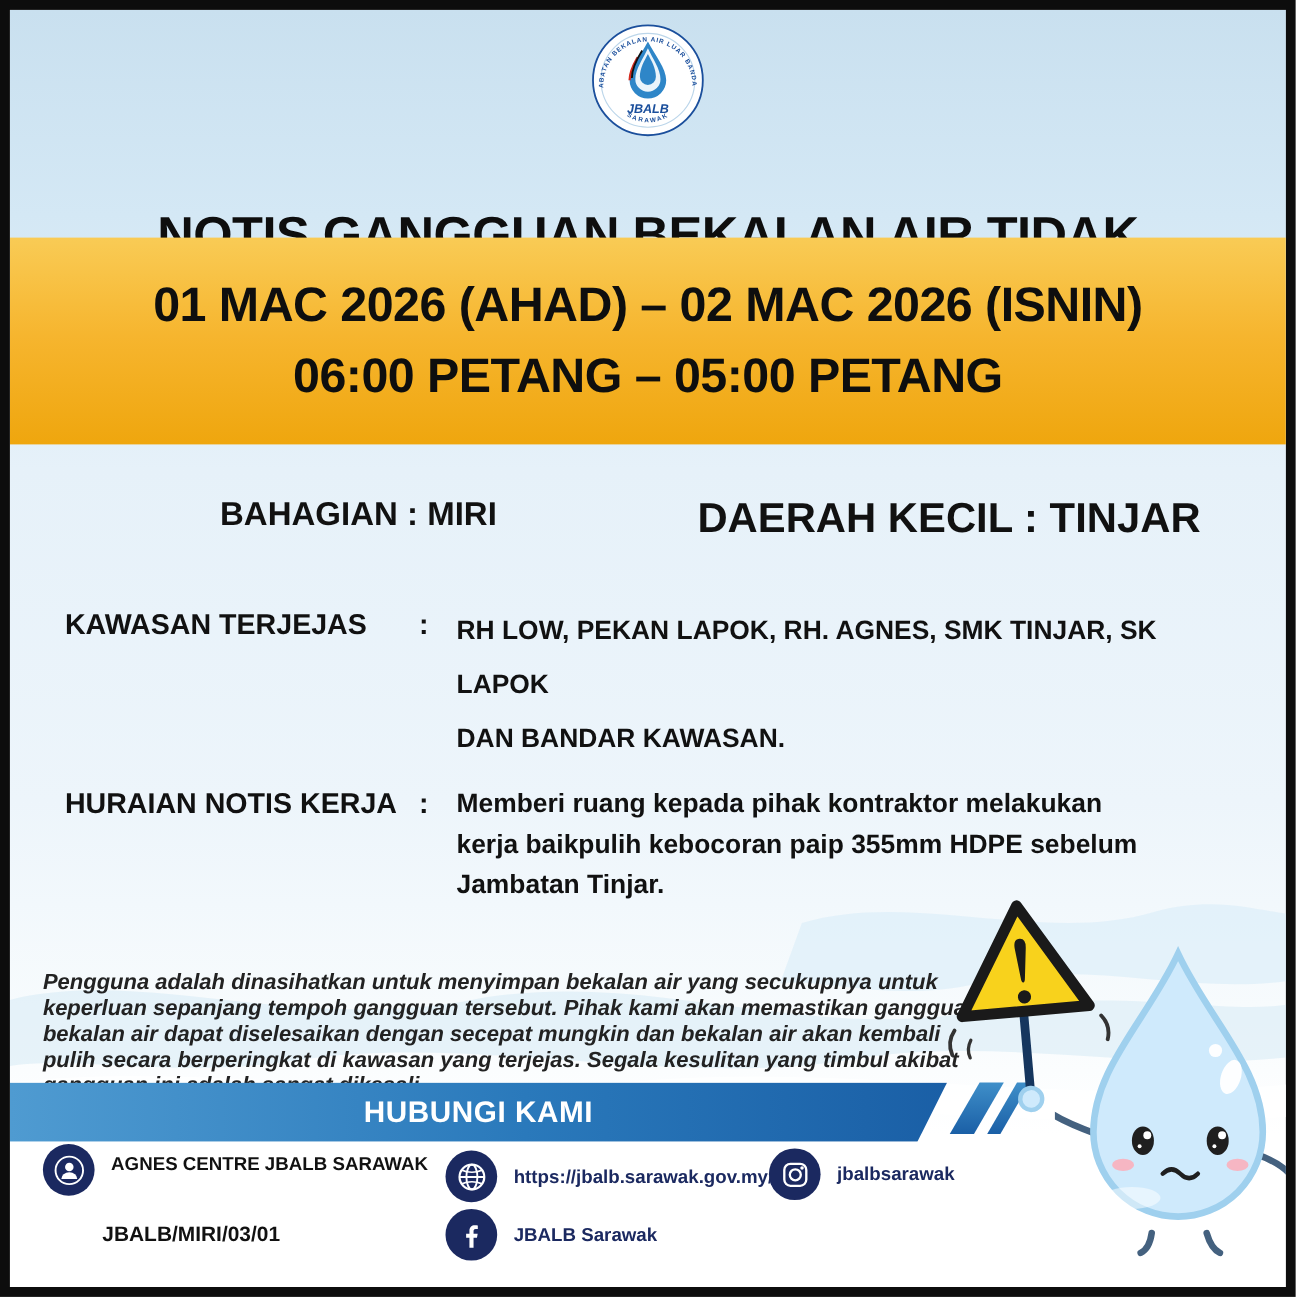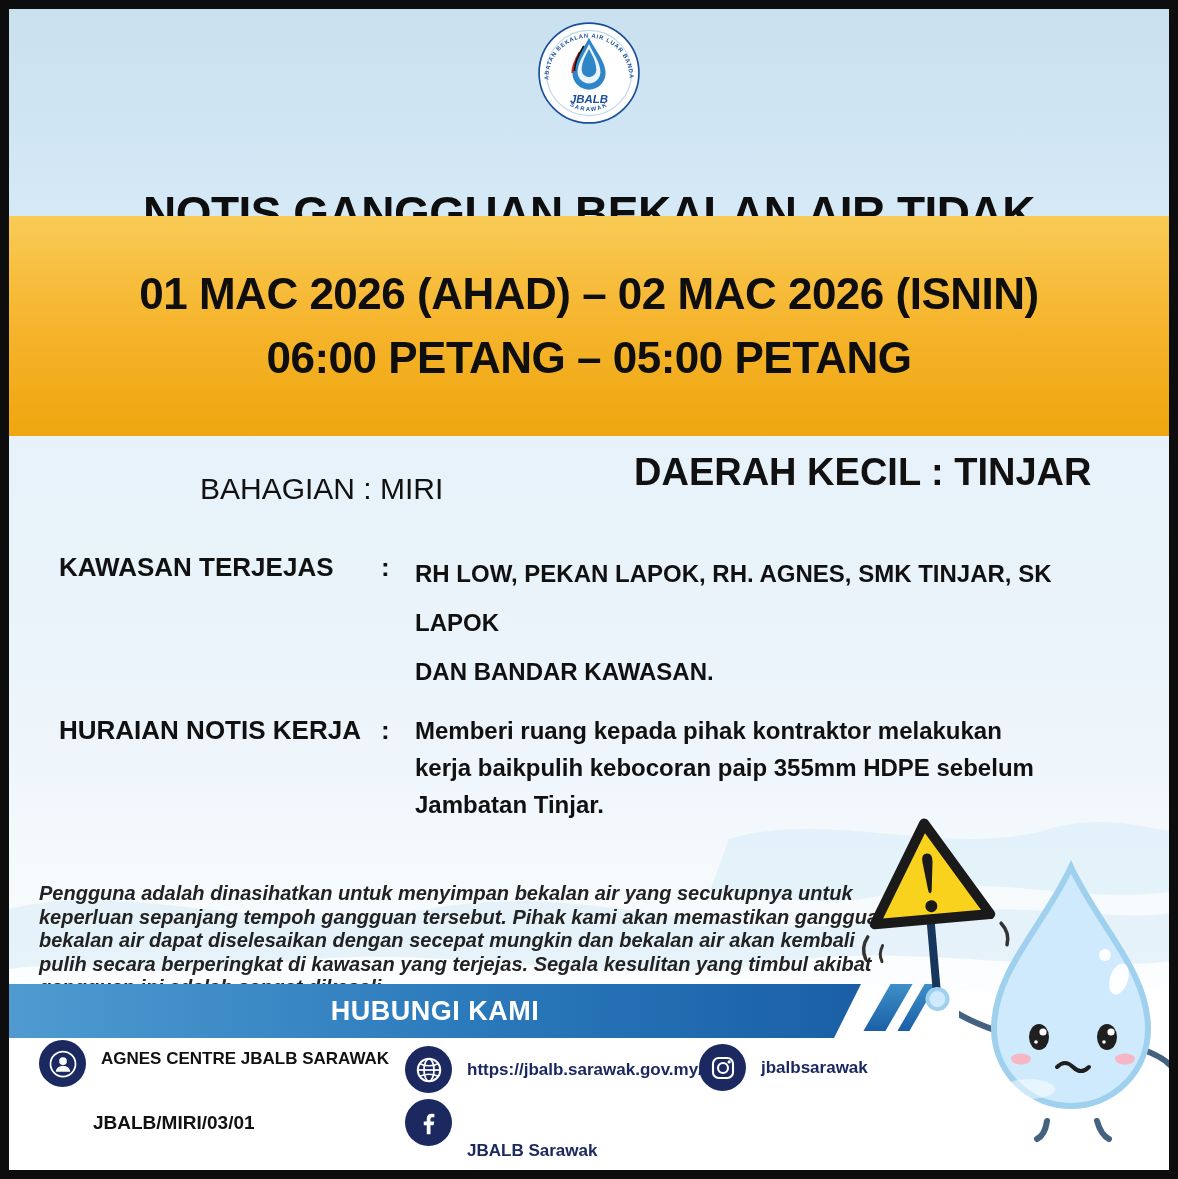--- a/index.html
+++ b/index.html
@@ -14,27 +14,27 @@
     color:#111;
   }
   
   .logo-wrap{position:absolute;top:12px;left:50%;transform:translateX(-50%);width:104px;height:104px;}
   .page-title{
     position:absolute;top:146px;left:0;width:100%;
     text-align:center;font-size:46px;font-weight:800;letter-spacing:-.5px;color:#0e0e0e;
   }
   
   .orange-banner{
-    position:absolute;top:207px;left:0;right:0;height:220px;
+    position:absolute;top:207px;left:0;right:0;height:188px;
     background:linear-gradient(180deg,#f9cb55 0%,#f6b52e 48%,#efa60e 100%);
     display:flex;flex-direction:column;justify-content:center;align-items:center;gap:14px;
   }
   .banner-line{font-size:44px;font-weight:800;color:#0e0e0e;letter-spacing:-.5px;}
   
-  .region-bahagian{position:absolute;top:463px;left:191px;font-size:30px;font-weight:400;}
+  .region-bahagian{position:absolute;top:442px;left:191px;font-size:30px;font-weight:700;}
   .region-daerah{position:absolute;top:442px;left:625px;font-size:38px;font-weight:800;}
   
   .detail-row{position:absolute;left:50px;display:flex;align-items:flex-start;}
   .detail-row.kawasan{top:540px;right:70px;}
   .detail-row.huraian{top:703px;right:108px;}
   .row-label{width:322px;flex:0 0 322px;font-size:26px;font-weight:800;padding-top:3px;}
   .row-colon{width:34px;flex:0 0 34px;font-size:26px;font-weight:800;padding-top:3px;}
   .row-value{flex:1;font-size:24px;font-weight:700;}
   .kawasan .row-value{line-height:2.05;}
   .huraian .row-value{line-height:1.55;}
@@ -63,21 +63,21 @@
   }
   .circle-icon svg{width:30px;height:30px;}
   .ci-phone{left:30px;top:1031px;}
   .ci-web{left:396px;top:1037px;}
   .ci-insta{left:690px;top:1035px;}
   .ci-fb{left:396px;top:1090px;}
   .contact-text{position:absolute;color:#1b2960;font-weight:800;font-size:17px;z-index:3;}
   .t-phone{left:92px;top:1037px;line-height:1.55;color:#111;}
   .t-web{left:458px;top:1051px;}
   .t-insta{left:752px;top:1049px;}
-  .t-fb{left:458px;top:1104px;margin-top:28px;}
+  .t-fb{left:458px;top:1104px;}
   .reference{position:absolute;left:84px;top:1103px;font-size:19px;font-weight:800;color:#111;z-index:3;}
   
   .mascot{position:absolute;left:950px;top:850px;width:225px;height:300px;z-index:4;}
   .warning-sign{position:absolute;left:845px;top:792px;width:160px;height:225px;z-index:4;transform:rotate(-5deg);}
 </style>
 </head>
 <body>
 
 <div class="poster">
 

